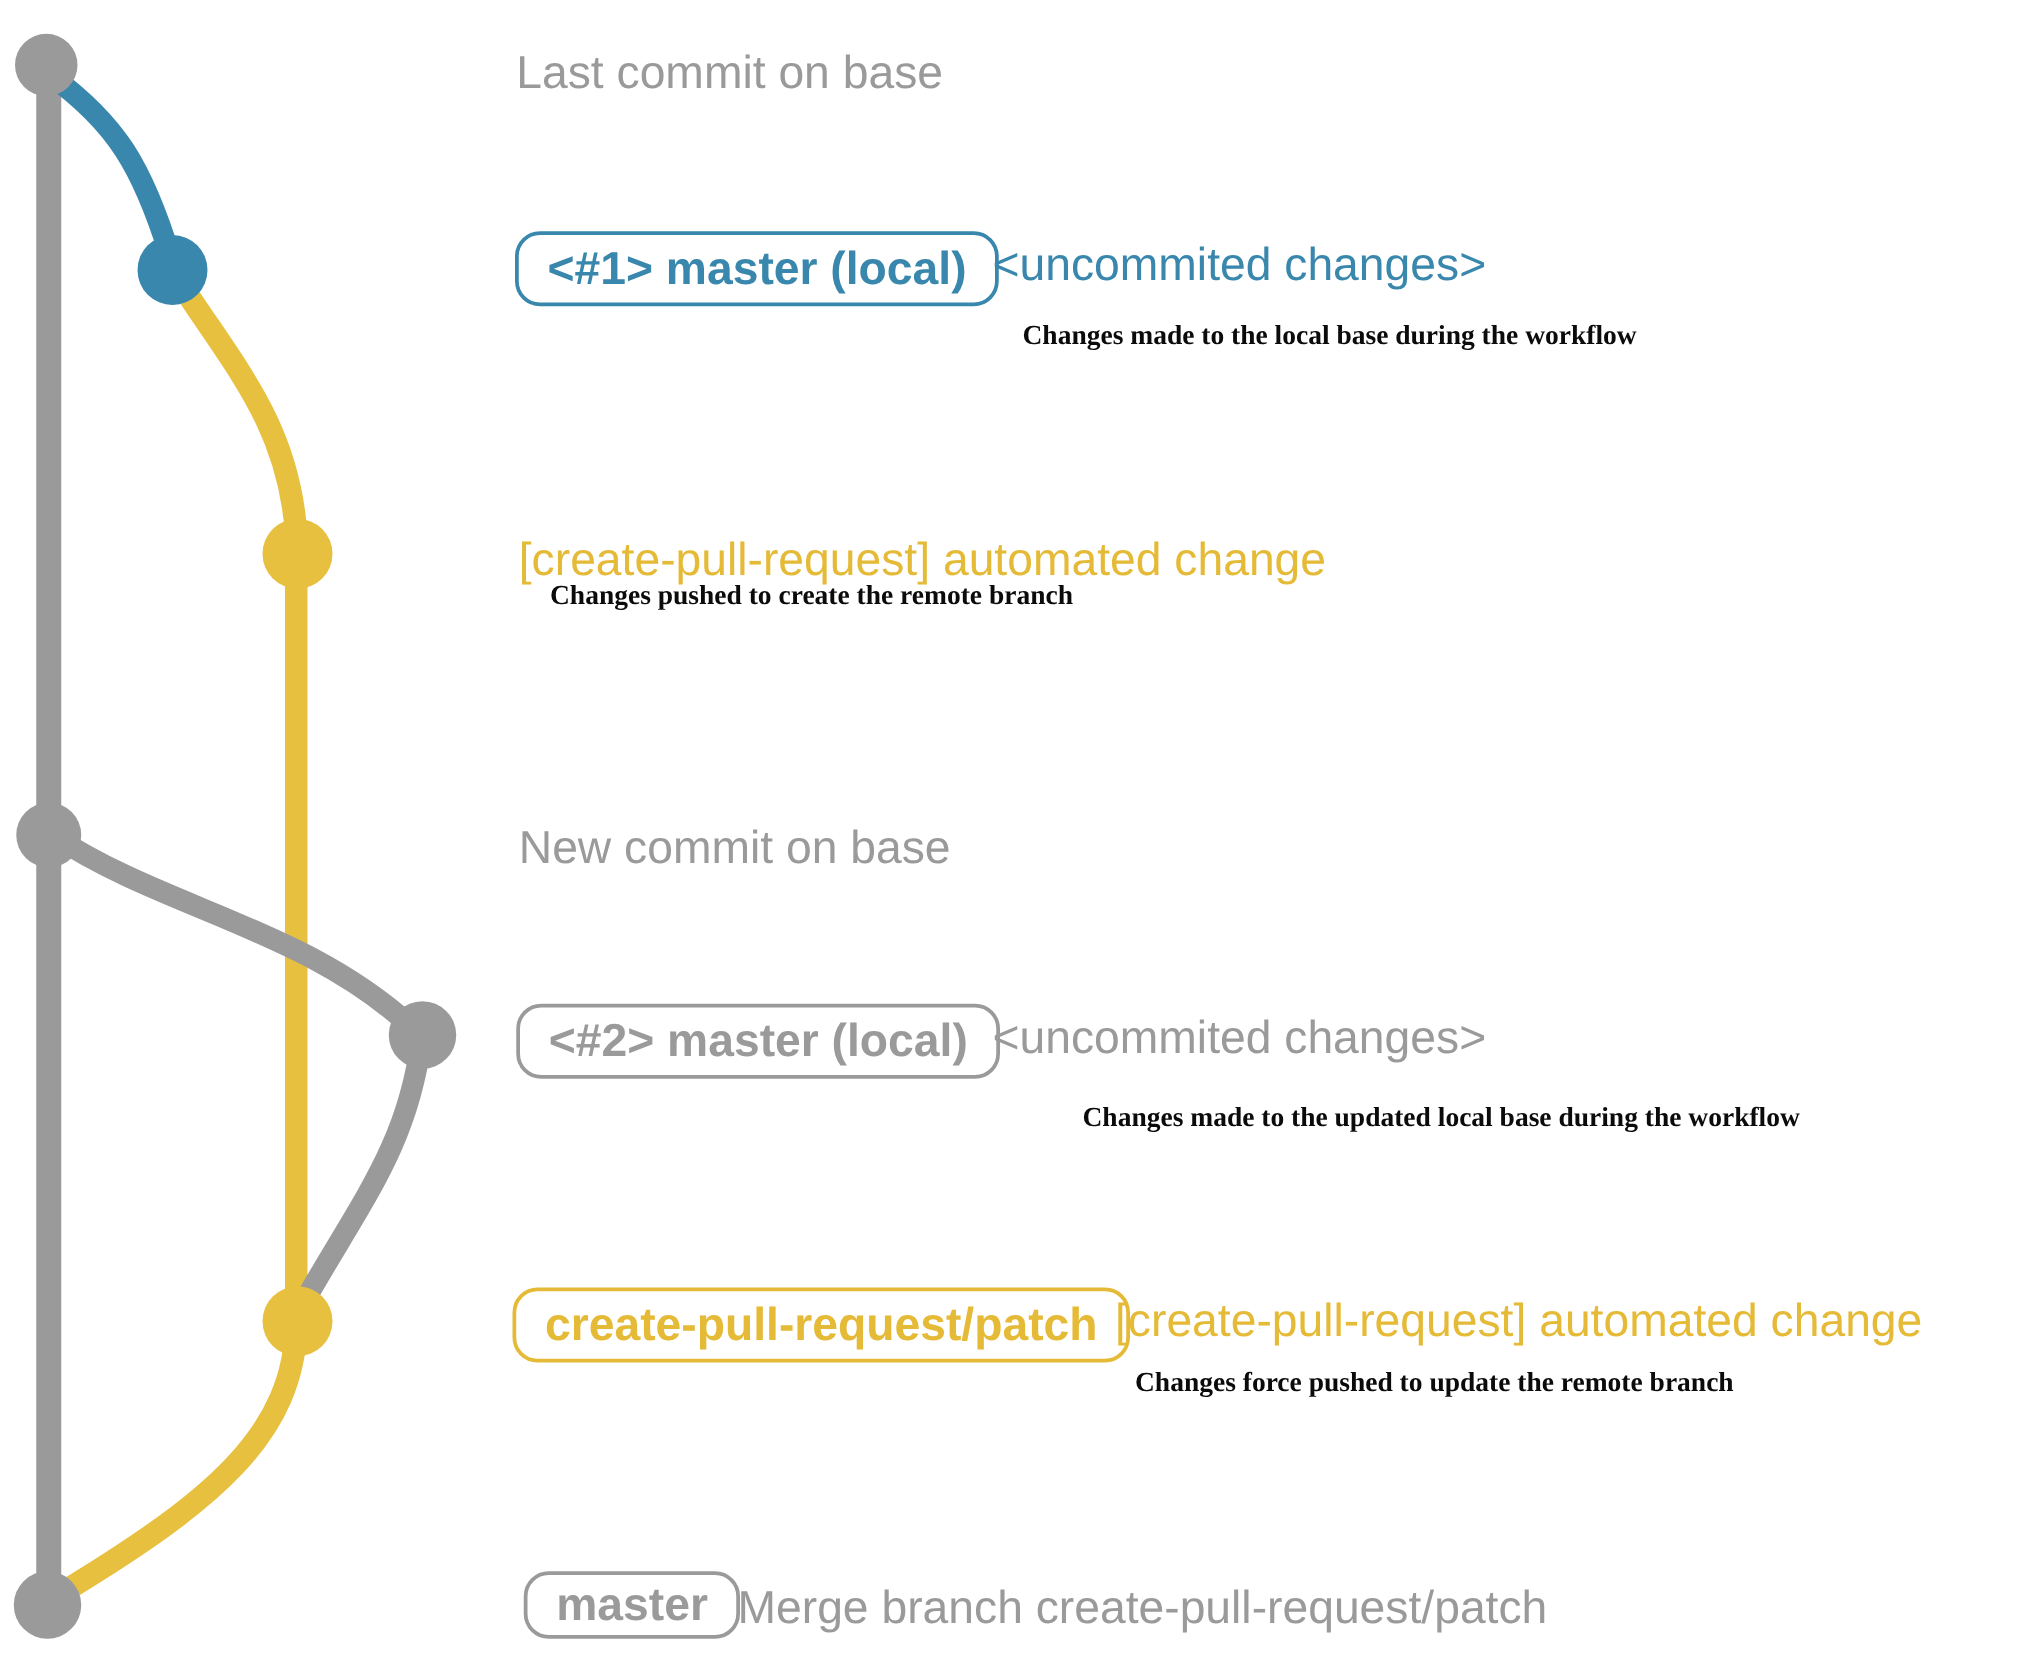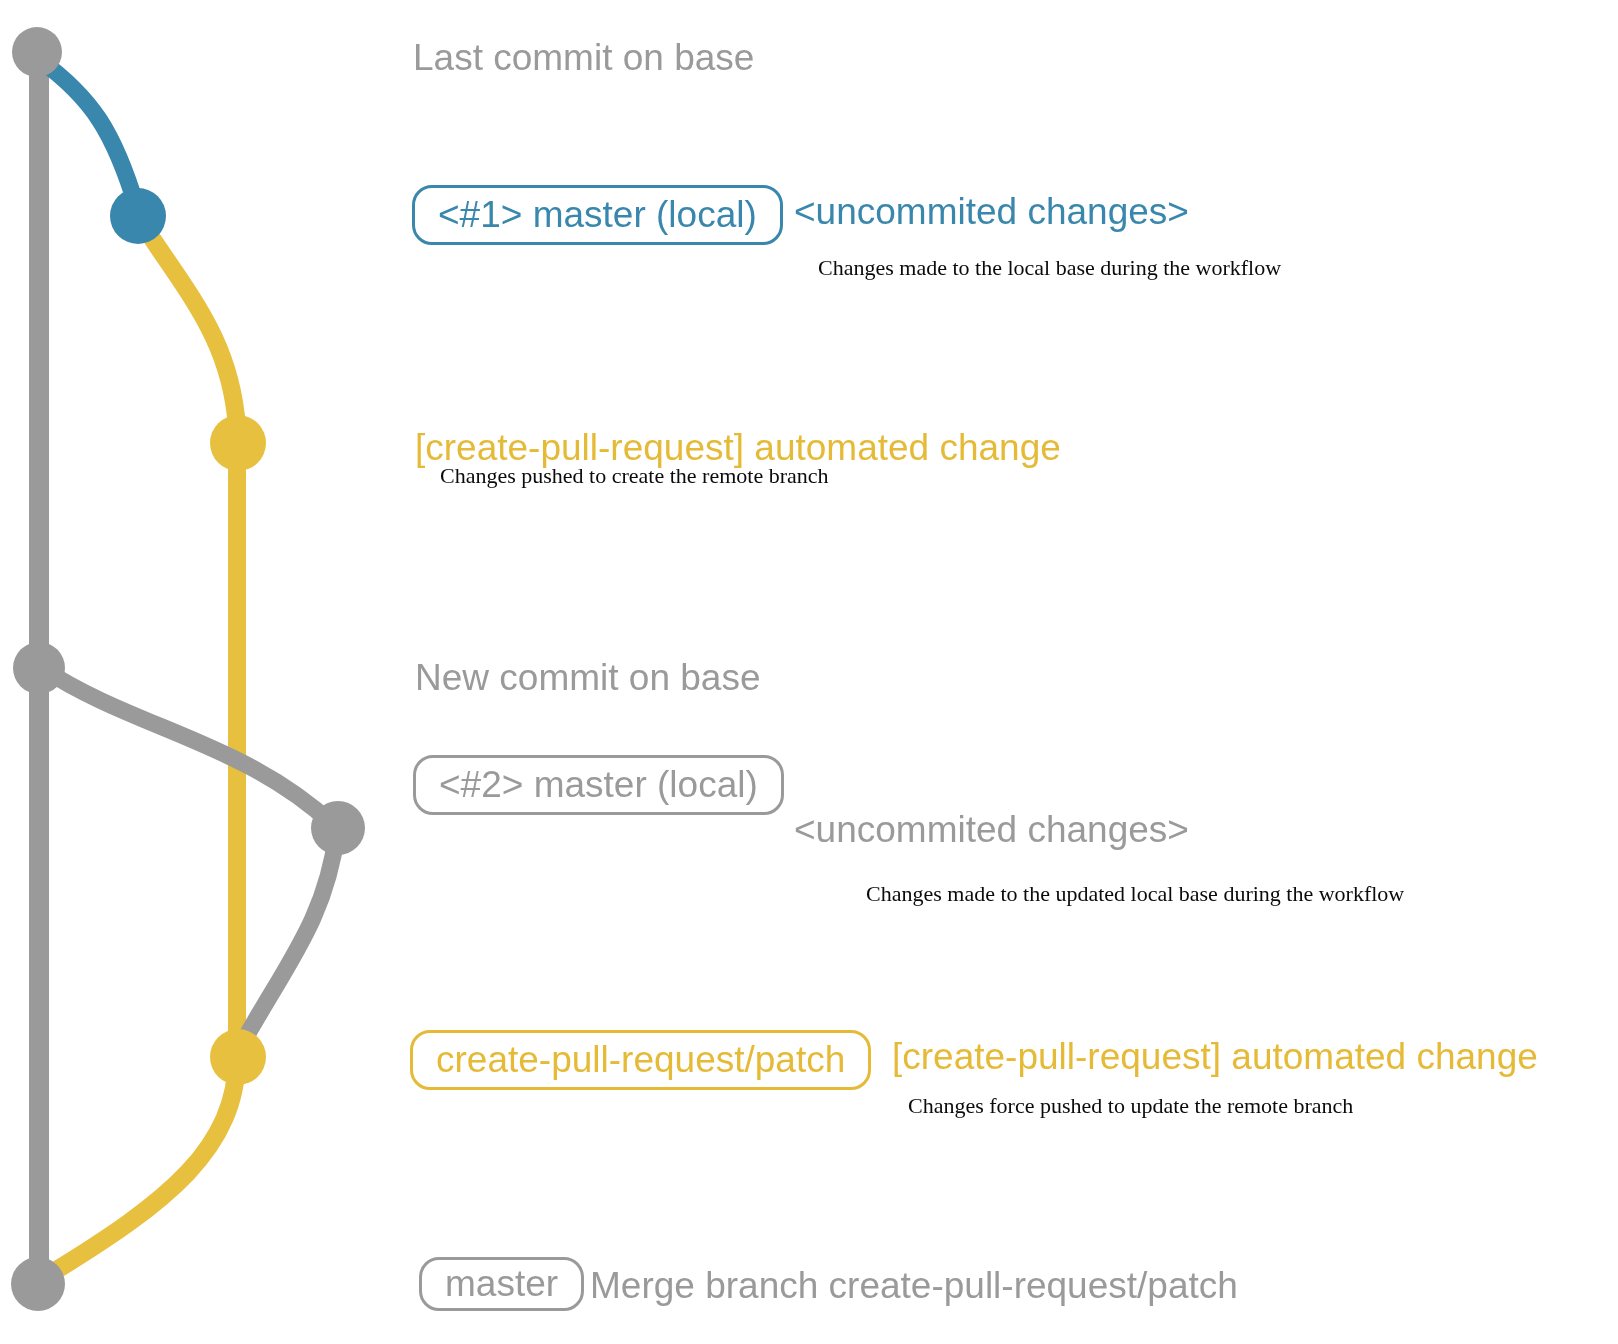--- a/index.html
+++ b/index.html
@@ -10,21 +10,21 @@
   }
   *{margin:0;padding:0;box-sizing:border-box;}
   html,body{background:#ffffff;}
   body{
     position:relative;
     width:1618px;height:1344px;
     overflow:hidden;
     font-family:"Liberation Sans",sans-serif;
   }
   #graph{position:absolute;left:0;top:0;}
-  .abs{position:absolute;white-space:nowrap;}
+  .abs{position:absolute;white-space:nowrap;font-weight:bold;}
   .sans{font-size:37px;line-height:60px;font-weight:400;}
   .serif{font-family:"Liberation Serif",serif;font-size:22px;line-height:32px;color:var(--ink);}
   .gray-t{color:var(--gray);}
   .blue-t{color:var(--blue);}
   .yellow-t{color:#e5ba36;}
   .badge{
     display:flex;align-items:center;
     height:60px;padding:0 23px;
     border:3px solid;border-radius:20px;
     font-size:37px;white-space:nowrap;
@@ -62,21 +62,21 @@
 
 <div class="abs badge blue-b" style="left:412px;top:185px;">&lt;#1&gt; master (local)</div>
 <div class="abs sans blue-t" style="left:794px;top:182px;">&lt;uncommited changes&gt;</div>
 <div class="abs serif" style="left:818px;top:252px;">Changes made to the local base during the workflow</div>
 
 <div class="abs sans yellow-t" style="left:415px;top:418px;">[create-pull-request] automated change</div>
 <div class="abs serif" style="left:440px;top:460px;">Changes pushed to create the remote branch</div>
 
 <div class="abs sans gray-t" style="left:415px;top:648px;">New commit on base</div>
 
-<div class="abs badge gray-b" style="left:413px;top:755px;">&lt;#2&gt; master (local)</div>
+<div class="abs badge gray-b" style="left:413px;top:803px;">&lt;#2&gt; master (local)</div>
 <div class="abs sans gray-t" style="left:794px;top:800px;">&lt;uncommited changes&gt;</div>
 <div class="abs serif" style="left:866px;top:878px;">Changes made to the updated local base during the workflow</div>
 
 <div class="abs badge yellow-b" style="left:410px;top:1030px;">create-pull-request/patch</div>
 <div class="abs sans yellow-t" style="left:892px;top:1027px;">[create-pull-request] automated change</div>
 <div class="abs serif" style="left:908px;top:1090px;">Changes force pushed to update the remote branch</div>
 
 <div class="abs badge gray-b" style="left:419px;top:1257px;height:54px;">master</div>
 <div class="abs sans gray-t" style="left:590px;top:1256px;">Merge branch create-pull-request/patch</div>
 

